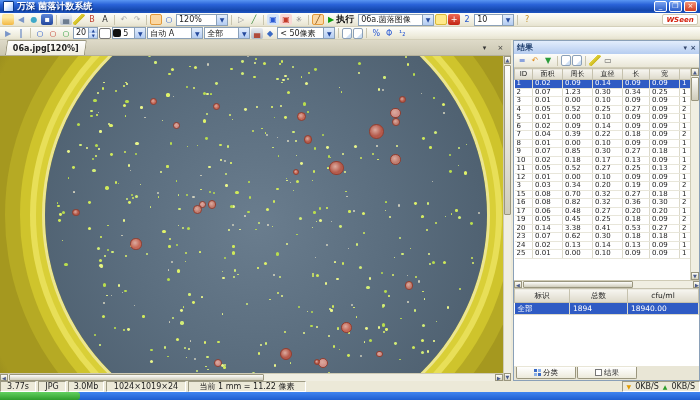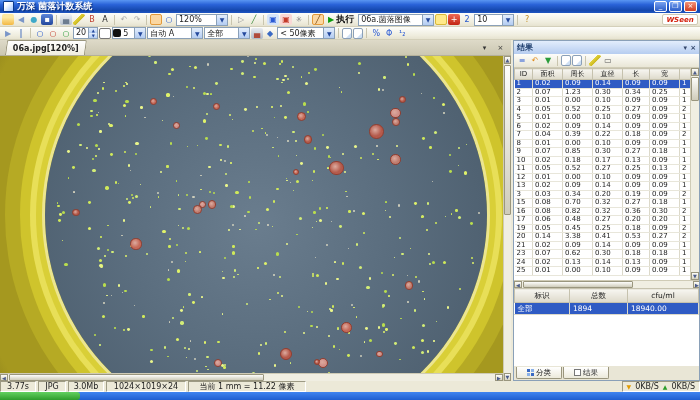--- a/index.html
+++ b/index.html
@@ -108,21 +108,21 @@
   .rth{position:absolute;left:0;bottom:0;width:187px;height:8px;background:#f0eee2;border-top:1px solid #cfcbb6;box-sizing:border-box;}
   .rsum{flex:none;background:#fff;}
   table.sum{border-collapse:collapse;table-layout:fixed;width:185px;font-size:7.5px;}
   table.sum th{height:11px;background:linear-gradient(180deg,#f7f6f1,#ddd9ca);
     border:1px solid #c6c2ae;font-weight:normal;}
   table.sum td{height:11px;padding:0 0 0 3px;border-right:1px solid #dcd9ca;}
   .rfill{flex:1;background:#fff;border-top:1px solid #dcd9ca;}
   .rtabs{flex:none;height:13px;background:#e9e6d6;display:flex;align-items:flex-start;gap:1px;padding:1px 2px 0;}
   .rtab{height:11px;background:linear-gradient(180deg,#fff,#eceadb);border:1px solid #9a967e;
     border-radius:0 0 2px 2px;border-top:none;font-size:7.5px;display:flex;align-items:center;
-    gap:2px;padding:0 10px;}
+    gap:2px;padding:0 17px;}
   .mini-grid{width:7px;height:7px;background:
     linear-gradient(#3a6ac4,#3a6ac4) 0 0/3px 3px no-repeat,
     linear-gradient(#8ab0e8,#8ab0e8) 4px 0/3px 3px no-repeat,
     linear-gradient(#8ab0e8,#8ab0e8) 0 4px/3px 3px no-repeat,
     linear-gradient(#3a6ac4,#3a6ac4) 4px 4px/3px 3px no-repeat;}
   .mini-sheet{width:7px;height:7px;border:1px solid #777;box-sizing:border-box;background:#fff;}
   
   #statusbar{position:absolute;left:0;top:381px;width:700px;height:11px;background:#ece9d8;
     display:flex;gap:2px;align-items:stretch;font-size:8px;}
   .seg{border:1px solid;border-color:#9d9a84 #fff #fff #9d9a84;display:flex;align-items:center;
@@ -864,29 +864,20 @@
           <tr>
             <td>12</td>
             <td>0.01</td>
             <td>0.00</td>
             <td>0.10</td>
             <td>0.09</td>
             <td>0.09</td>
             <td>1</td>
           </tr>
           <tr>
-            <td>13</td>
-            <td>0.02</td>
-            <td>0.09</td>
-            <td>0.14</td>
-            <td>0.09</td>
-            <td>0.09</td>
-            <td>1</td>
-          </tr>
-          <tr>
             <td>3</td>
             <td>0.03</td>
             <td>0.34</td>
             <td>0.20</td>
             <td>0.19</td>
             <td>0.09</td>
             <td>2</td>
           </tr>
           <tr>
             <td>15</td>
@@ -925,29 +916,20 @@
             <td>2</td>
           </tr>
           <tr>
             <td>20</td>
             <td>0.14</td>
             <td>3.38</td>
             <td>0.41</td>
             <td>0.53</td>
             <td>0.27</td>
             <td>2</td>
-          </tr>
-          <tr>
-            <td>21</td>
-            <td>0.02</td>
-            <td>0.09</td>
-            <td>0.14</td>
-            <td>0.09</td>
-            <td>0.09</td>
-            <td>1</td>
           </tr>
           <tr>
             <td>23</td>
             <td>0.07</td>
             <td>0.62</td>
             <td>0.30</td>
             <td>0.18</td>
             <td>0.18</td>
             <td>1</td>
           </tr>

